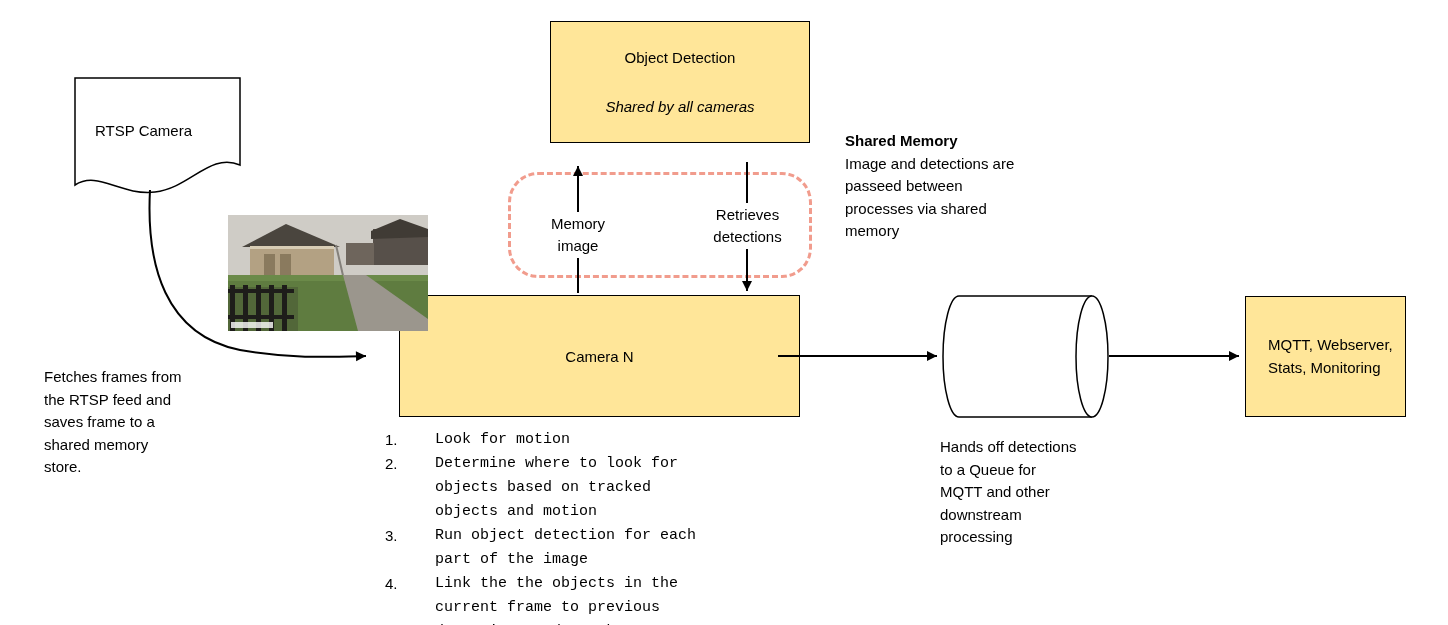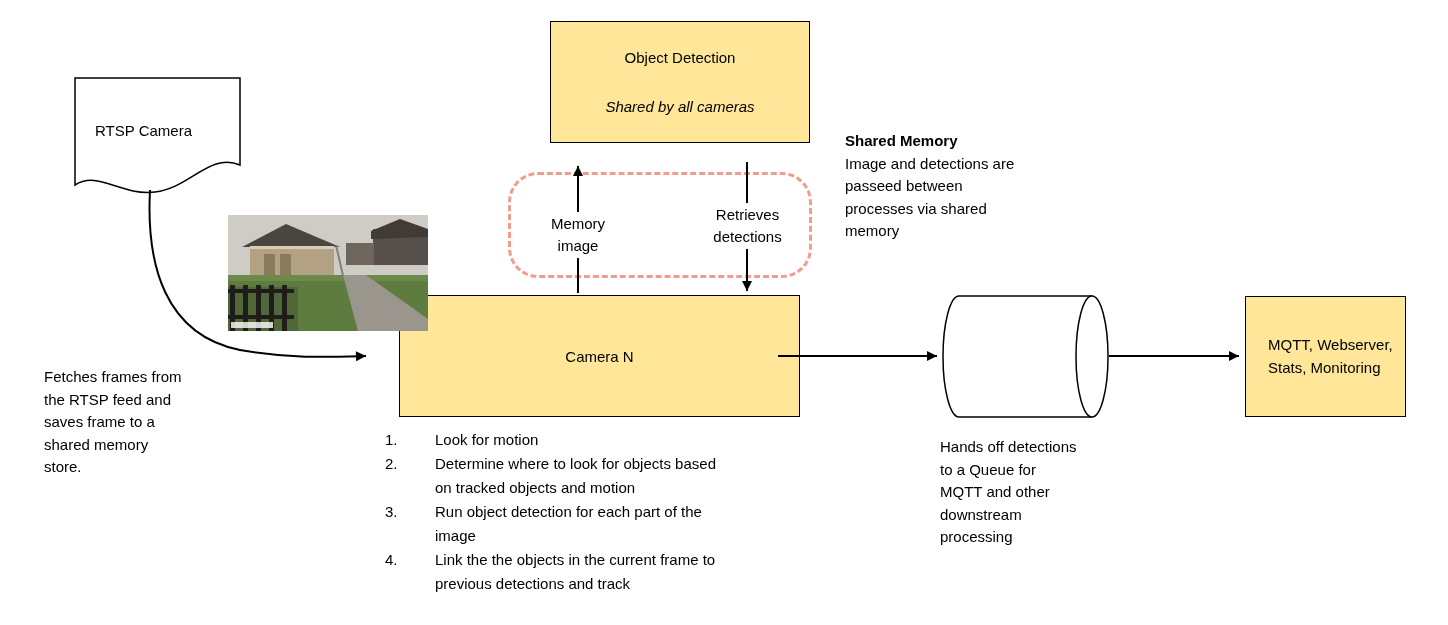--- a/index.html
+++ b/index.html
@@ -42,21 +42,21 @@
     background: #fff;
     text-align: center;
     line-height: 1.45;
     padding: 1px 0;
   }
   .pre { white-space: pre-line; }
   .bold { font-weight: bold; }
   .steps { position: absolute; left: 385px; top: 428px; z-index: 4; }
   .step-row { display: flex; line-height: 24px; }
   .step-num { width: 50px; flex: 0 0 50px; }
-  .step-text { width: 285px; }
+  .step-text { width: 285px; font-family: Liberation Mono, monospace; }
   .photo {
     position: absolute; left: 228px; top: 215px;
     width: 200px; height: 116px; z-index: 3;
   }
   .mqtt-box {
     position: absolute;
     left: 1245px; top: 296px;
     width: 161px; height: 121px;
     background: #FFE699;
     border: 1px solid #000;

